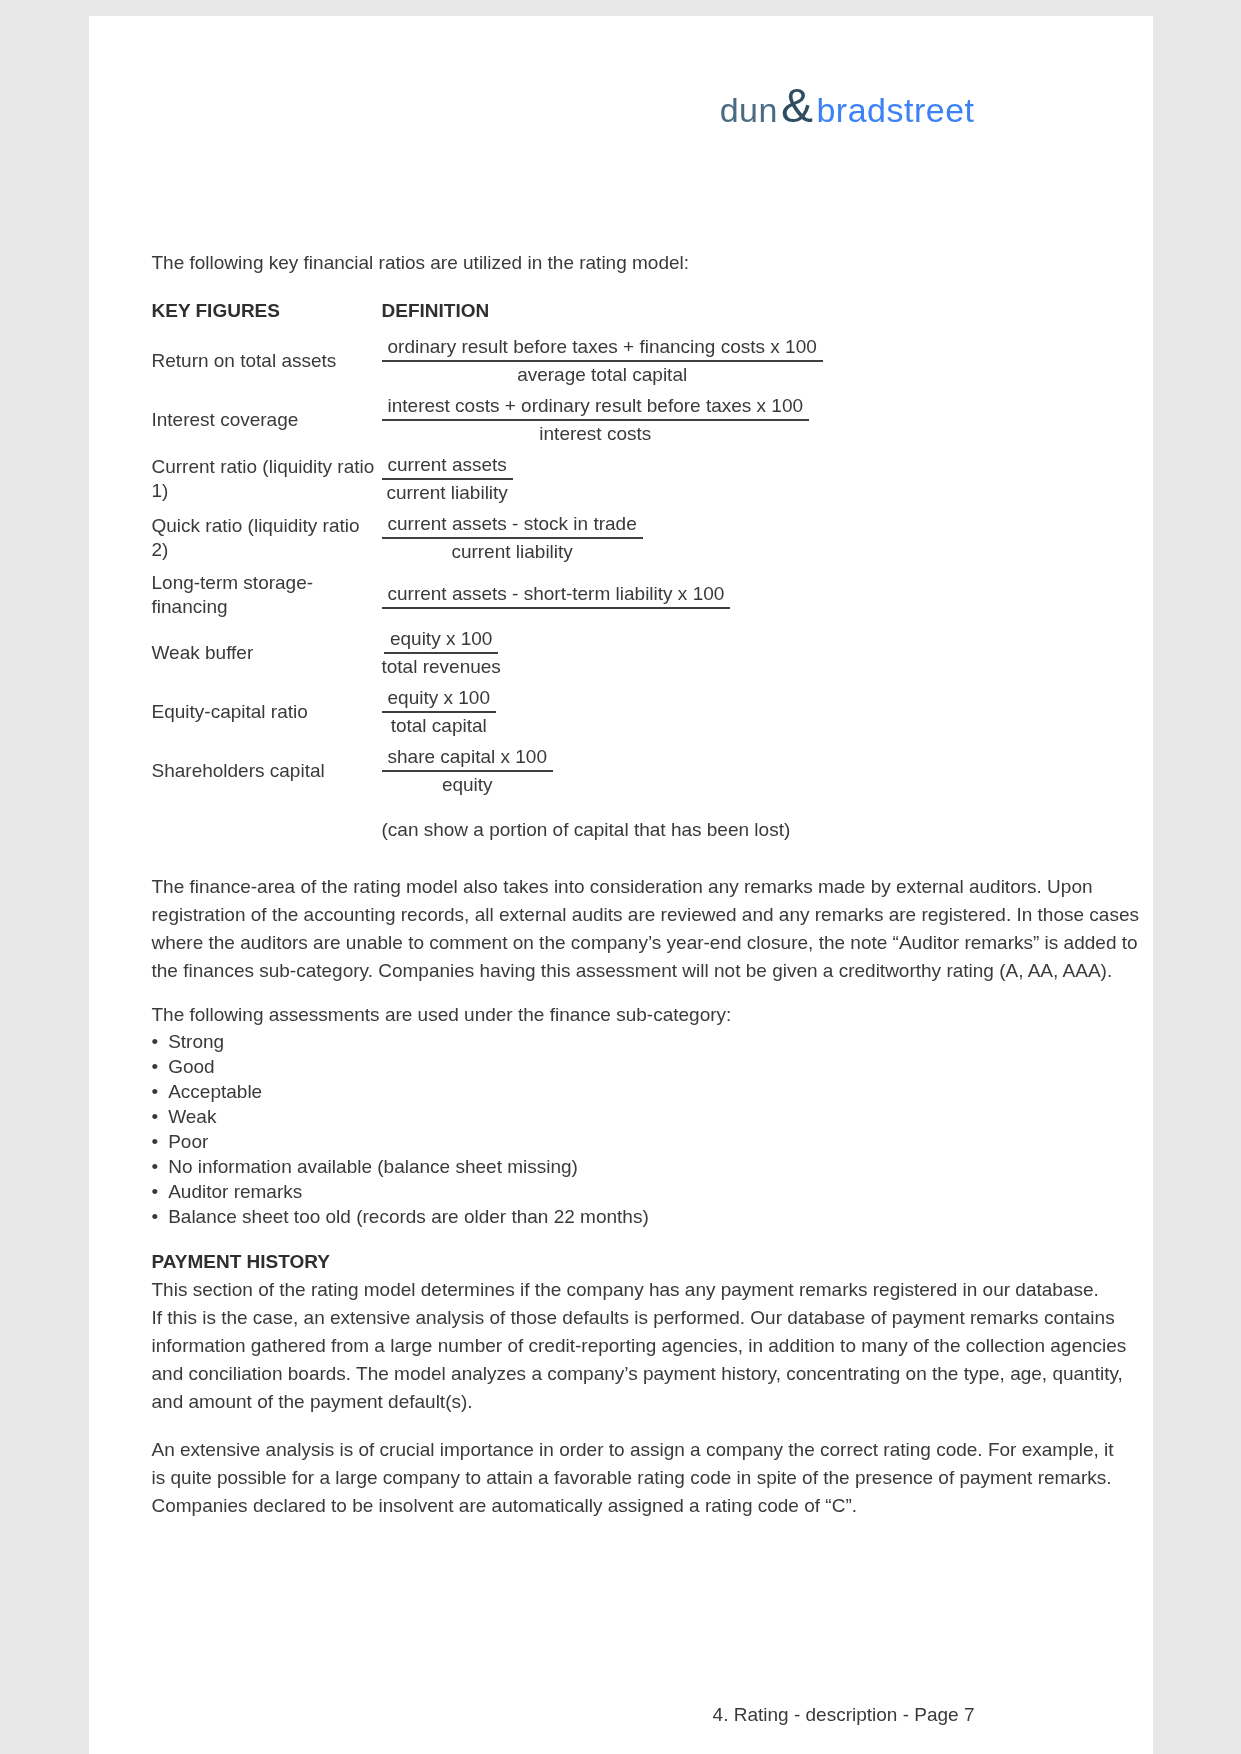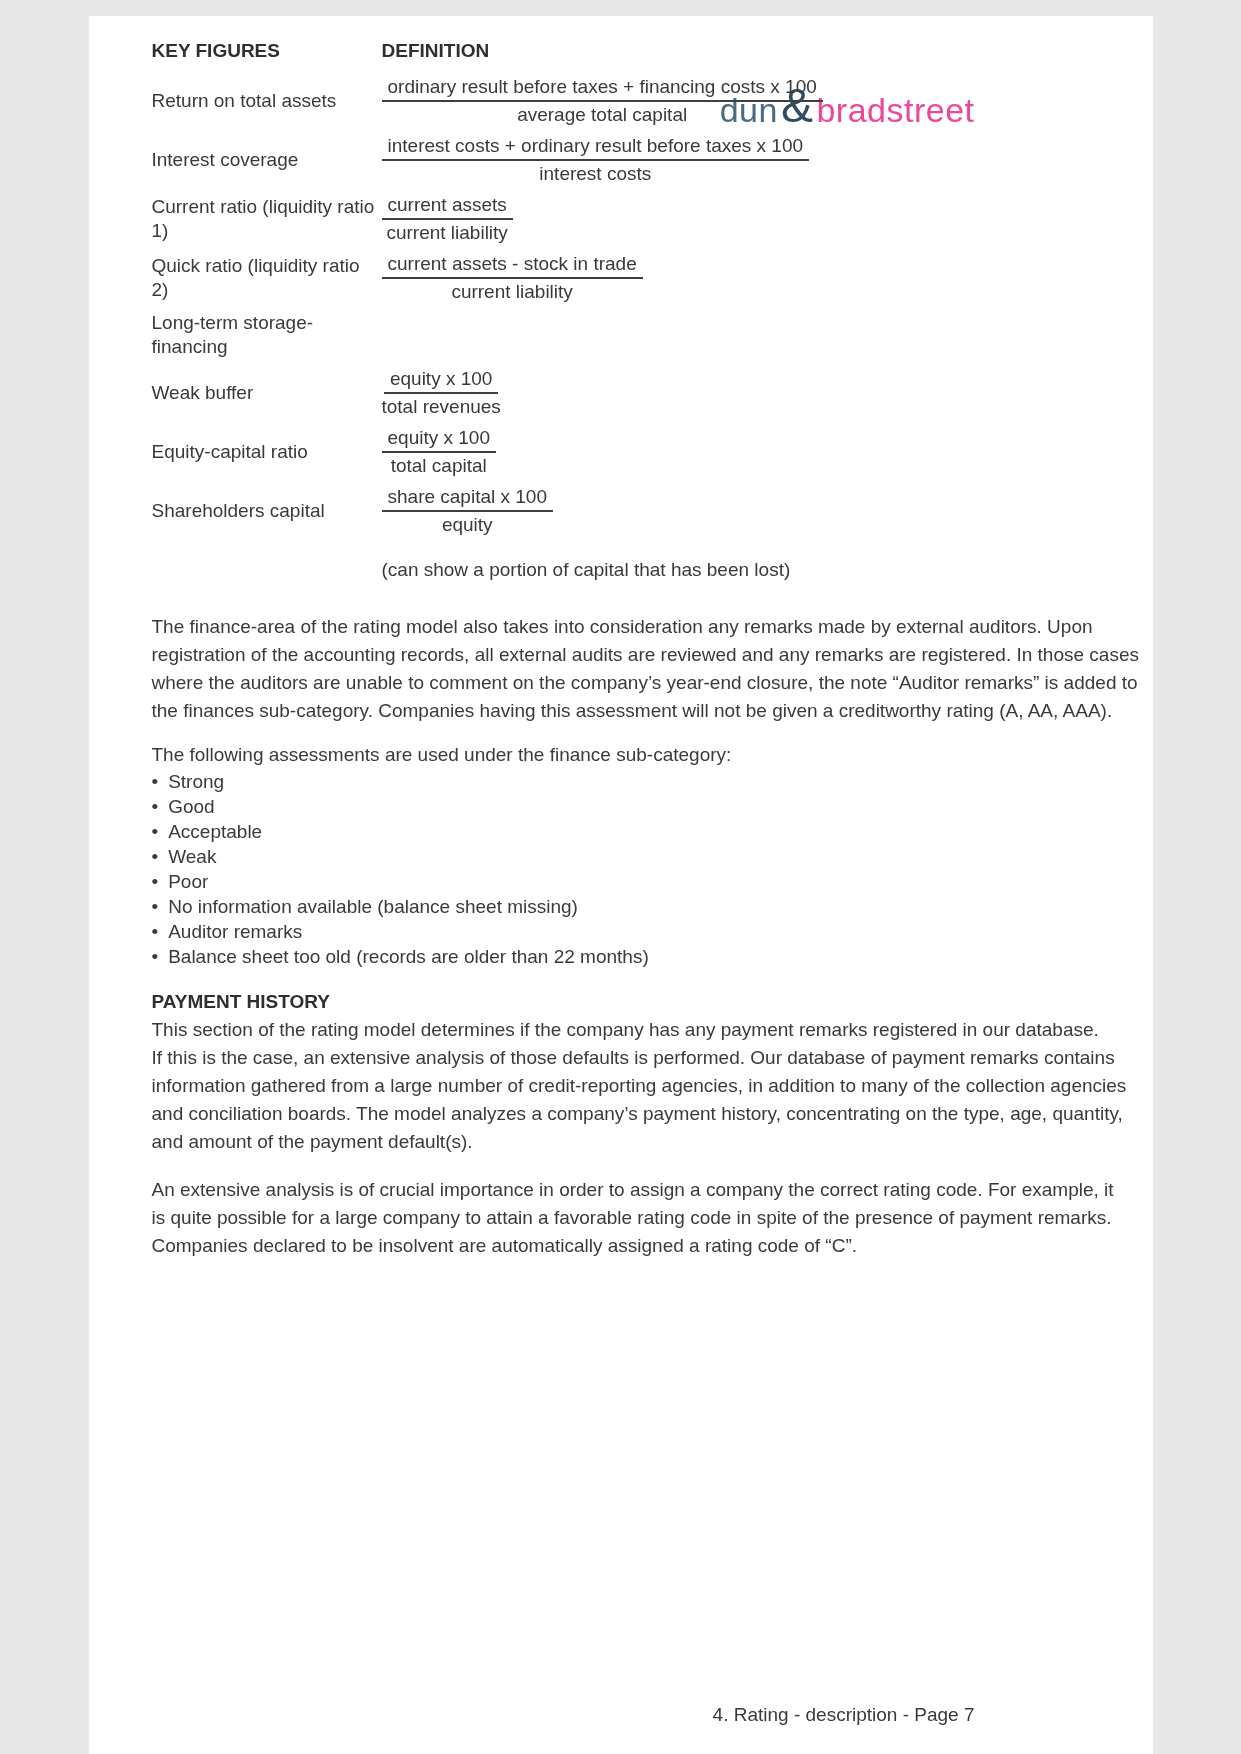--- a/index.html
+++ b/index.html
@@ -45,25 +45,26 @@
   }
 </style>
 </head>
 <body>
 
 <div class="page">
 
   <div class="logo">
     <span class="logo-dun" style="color: rgb(74, 107, 130);">dun</span>
     <span class="logo-amp" style="color: rgb(46, 77, 99);">&amp;</span>
-    <span class="logo-brad" style="color: #ec4899;">bradstreet</span>
+    <span class="logo-brad" style="color: #3b82f6;">bradstreet</span>
   </div>
 
   <div class="content">
 
+    <div class="intro">The following key financial ratios are utilized in the rating model:</div>
 
     <div class="ratio-table">
       <div class="th">KEY FIGURES</div>
       <div class="th">DEFINITION</div>
 
         <div class="row-label">Return on total assets</div>
         <div class="formula-cell">
           <div class="fraction">
             <div><span class="numerator">ordinary result before taxes + financing costs x 100</span></div>
             <div class="denominator">average total capital</div>
@@ -90,20 +91,21 @@
         <div class="formula-cell">
           <div class="fraction">
             <div><span class="numerator">current assets - stock in trade</span></div>
             <div class="denominator">current liability</div>
           </div>
         </div>
 
         <div class="row-label">Long-term storage-financing</div>
         <div class="formula-cell">
           <div class="fraction">
+            <div><span class="numerator">current assets - short-term liability x 100</span></div>
           </div>
         </div>
 
         <div class="row-label">Weak buffer</div>
         <div class="formula-cell">
           <div class="fraction">
             <div><span class="numerator">equity x 100</span></div>
             <div class="denominator">total revenues</div>
           </div>
         </div>

